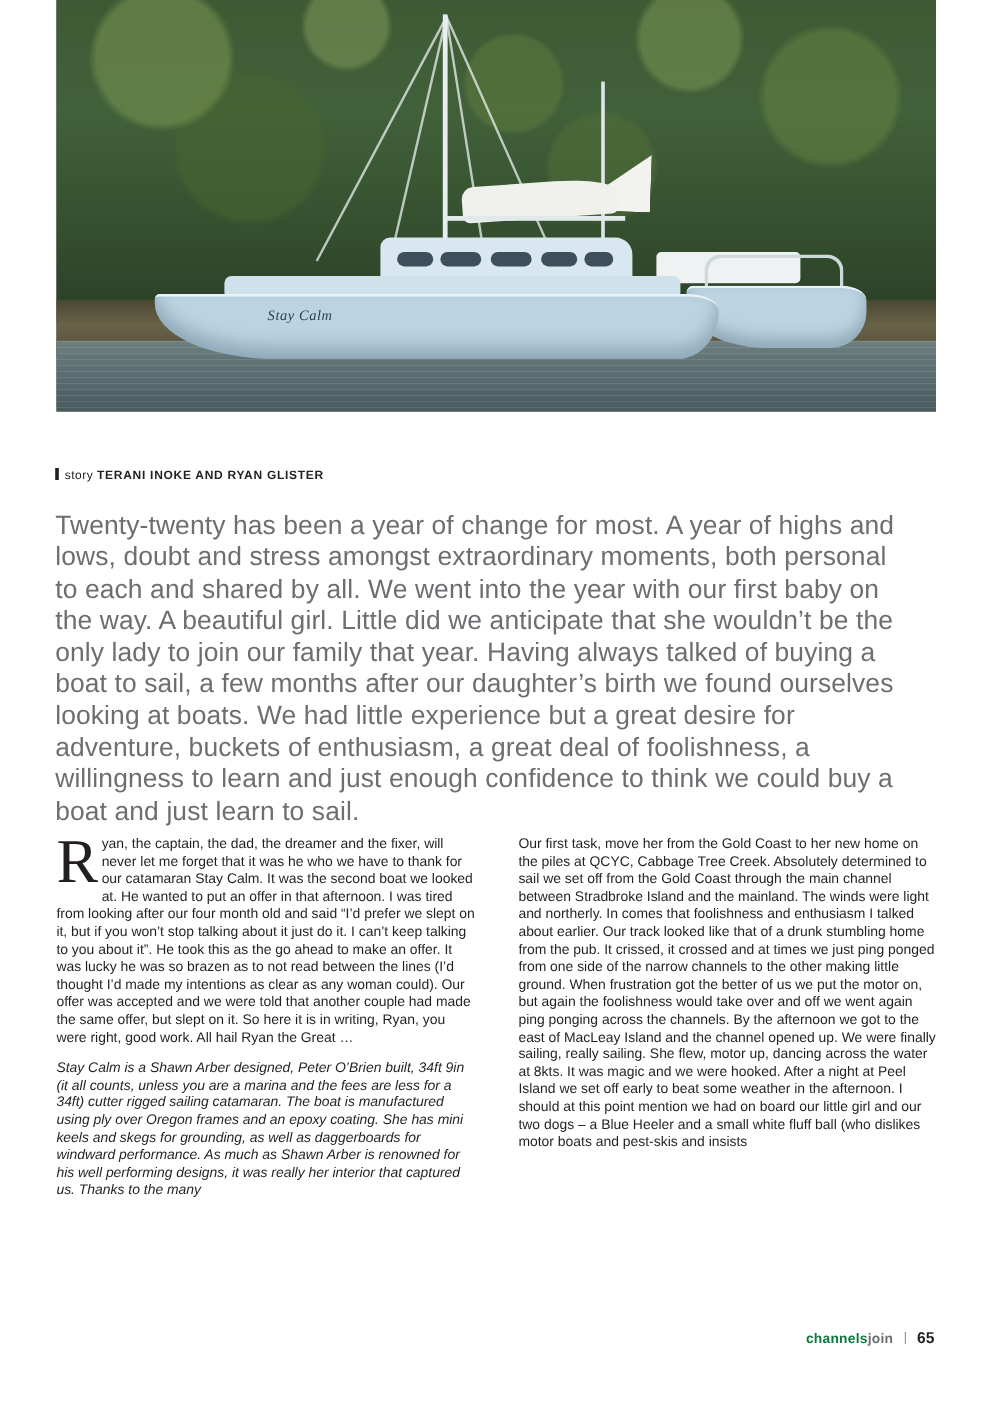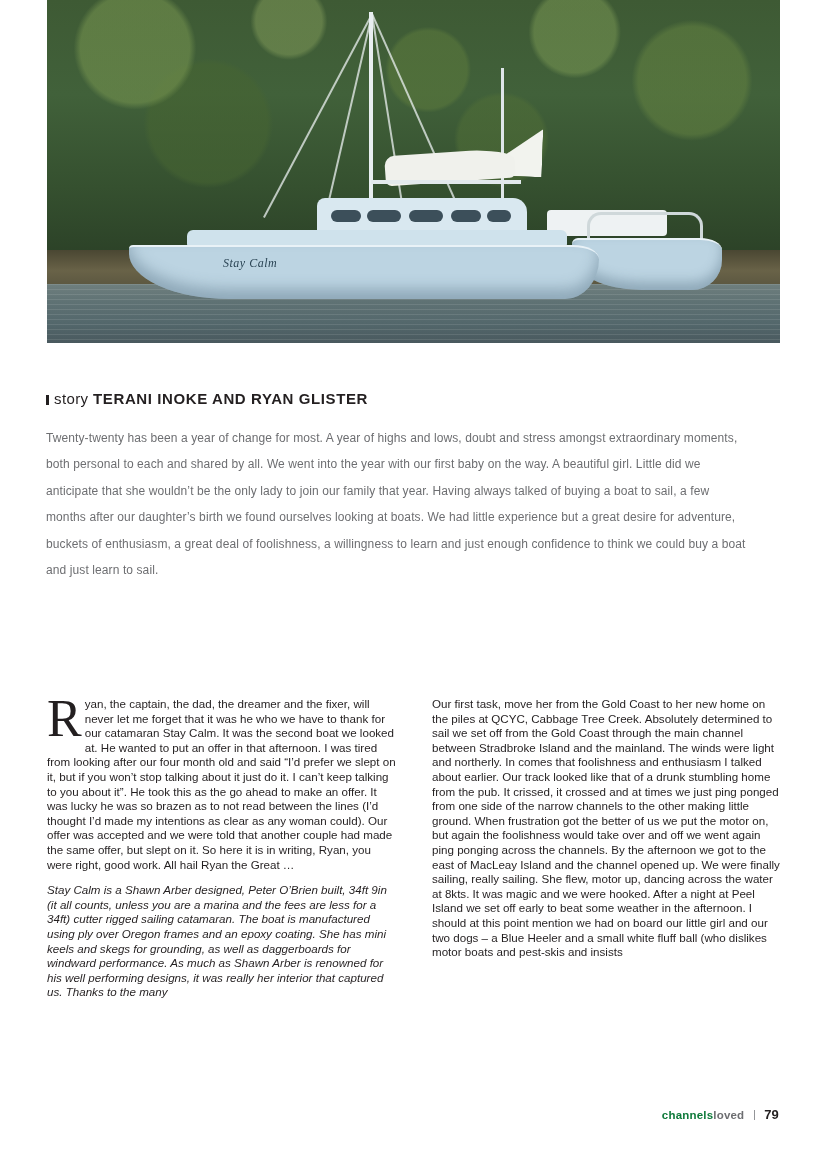--- a/index.html
+++ b/index.html
@@ -207,21 +207,21 @@
     font-size: 12px;
     color: #2a4454;
     letter-spacing: .5px;
   }
 
   
   .byline {
     position: absolute;
     left: 46px;
     top: 390px;
-    font-size: 15px;
+    font-size: 10px;
     letter-spacing: .4px;
   }
   .byline .rule {
     display: inline-block;
     width: 3px;
     height: 10px;
     background: #231f20;
     vertical-align: -1px;
     margin-right: 5px;
   }
@@ -232,21 +232,21 @@
     font-weight: 700;
     letter-spacing: .6px;
   }
 
   
   .standfirst {
     position: absolute;
     left: 46px;
     top: 425px;
     width: 700px;
-    font-size: 12px;
+    font-size: 22px;
     line-height: 26.4px;
     color: #6d6e71;
     letter-spacing: .1px;
     font-weight: 300;
   }
 
   
   .col {
     position: absolute;
     top: 697px;
@@ -394,19 +394,19 @@
     </p>
   </div>
 
   <div class="col col-right">
     <p>
       <span>Our first task, move her from the Gold Coast to her new home on the piles at QCYC, Cabbage Tree Creek. Absolutely determined to sail we set off from the Gold Coast through the main channel between Stradbroke Island and the mainland. The winds were light and northerly. In comes that foolishness and enthusiasm I talked about earlier. Our track looked like that of a drunk stumbling home from the pub. It crissed, it crossed and at times we just ping ponged from one side of the narrow channels to the other making little ground. When frustration got the better of us we put the motor on, but again the foolishness would take over and off we went again ping ponging across the channels. By the afternoon we got to the east of MacLeay Island and the channel opened up. We were finally sailing, really sailing. She flew, motor up, dancing across the water at 8kts. It was magic and we were hooked. After a night at Peel Island we set off early to beat some weather in the afternoon. I should at this point mention we had on board our little girl and our two dogs – a Blue Heeler and a small white fluff ball (who dislikes motor boats and pest-skis and insists</span>
     </p>
   </div>
 
   <div class="footer">
-    <span class="brand-multihull">channels</span><span class="brand-world">loved</span>
+    <span class="brand-multihull">channels</span><span class="brand-world">join</span>
     <span class="sep"></span>
-    <span class="pageno">79</span>
+    <span class="pageno">65</span>
   </div>
 
 
 </div>
 
 </body></html>

